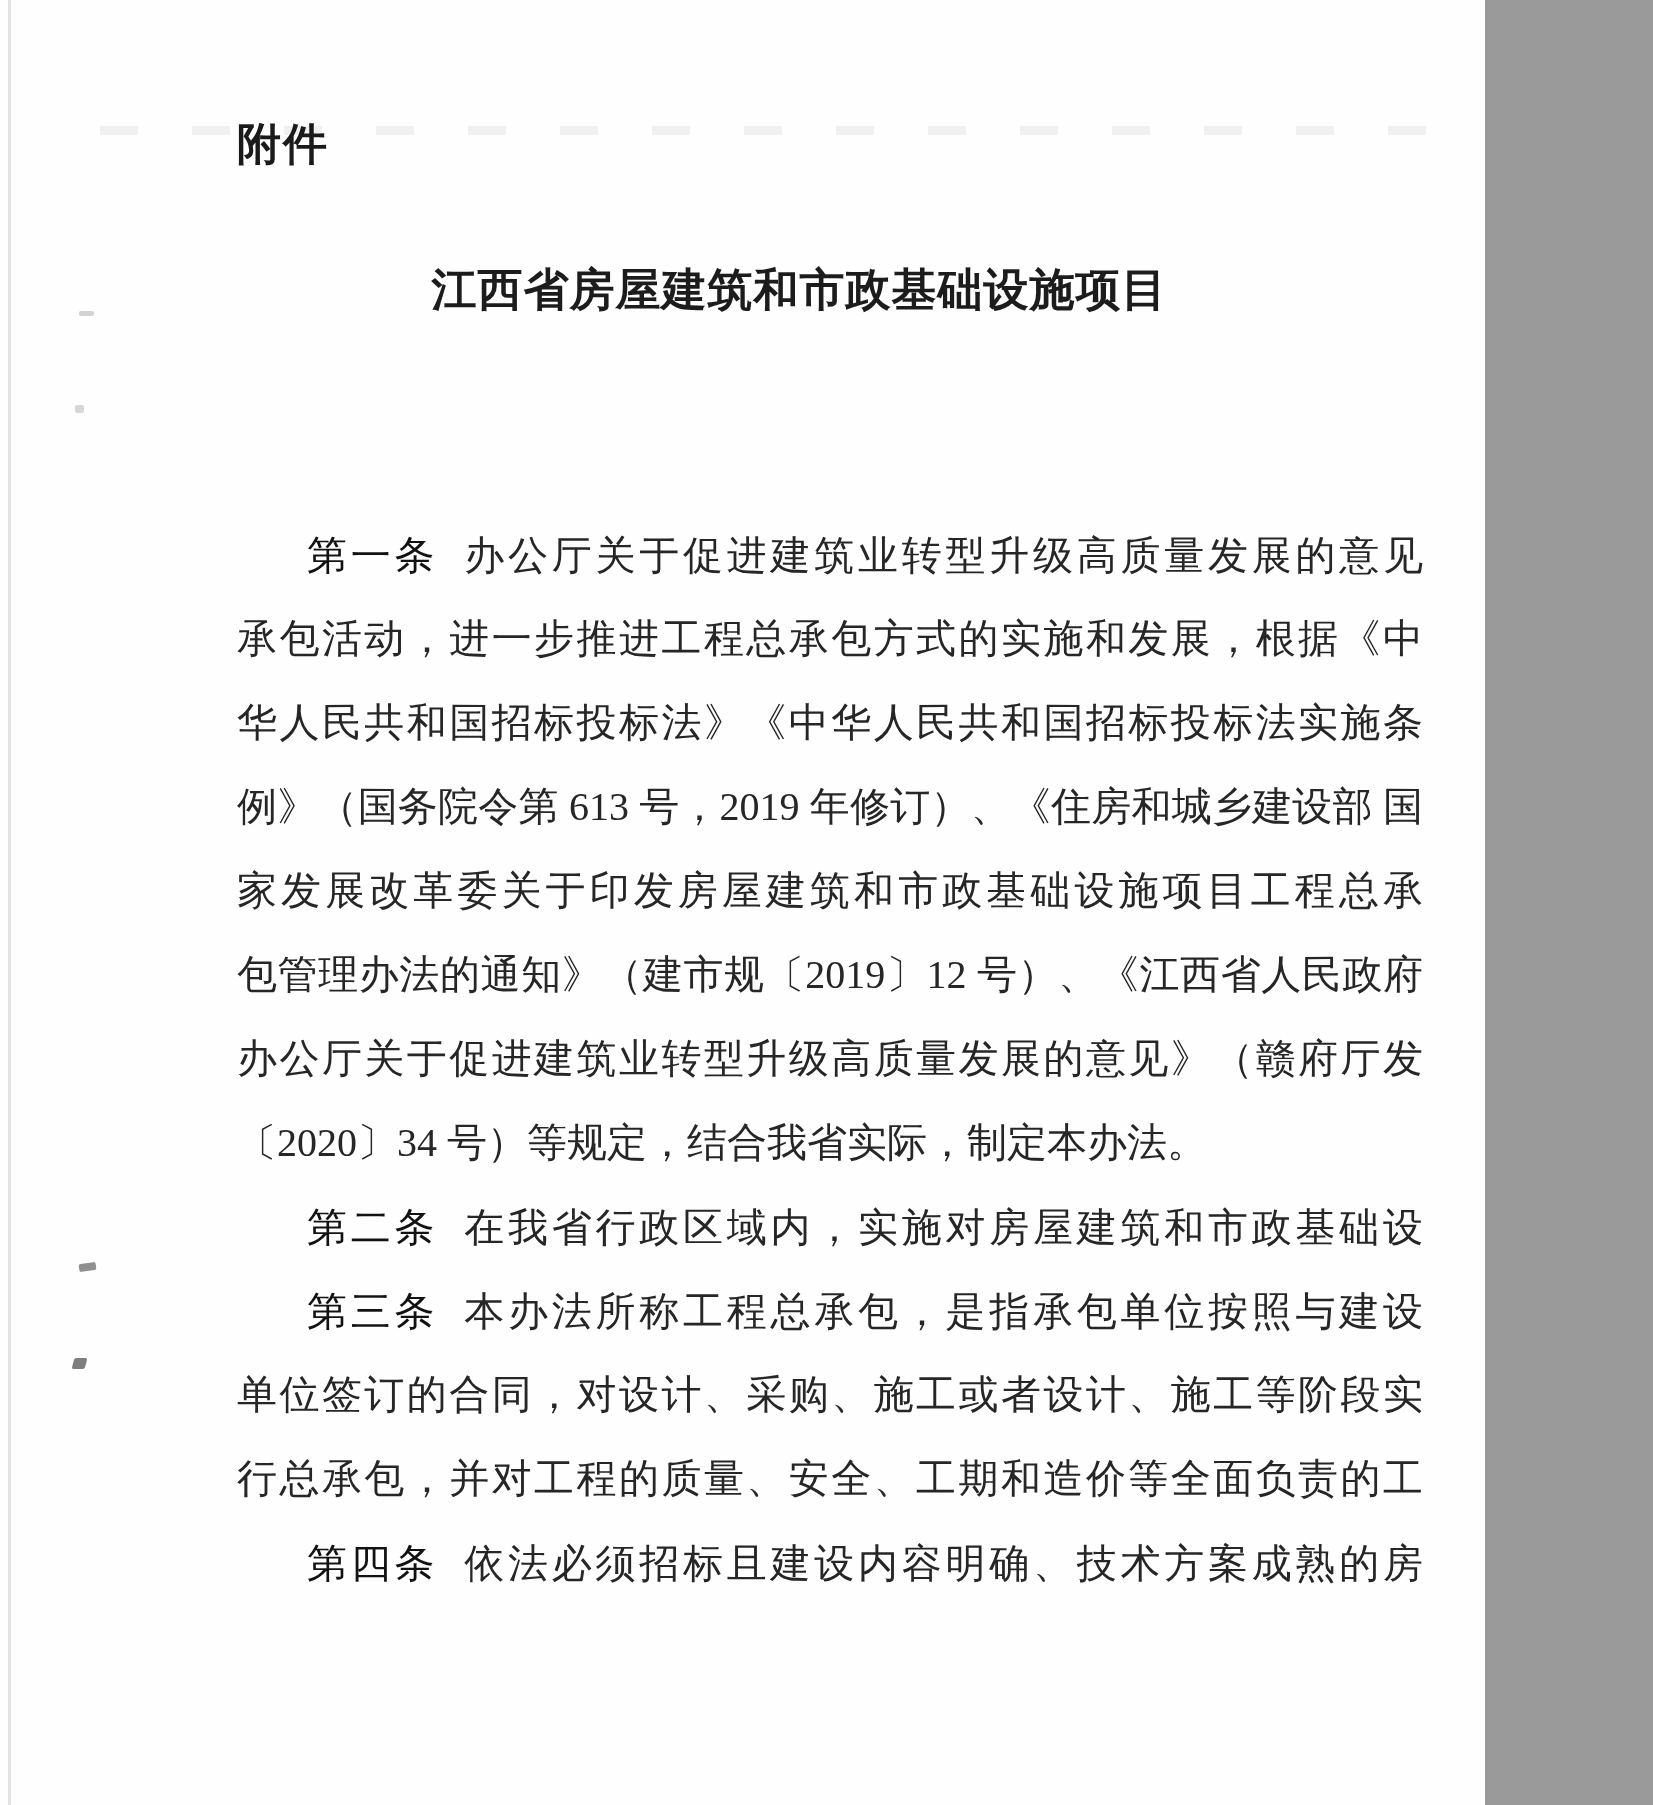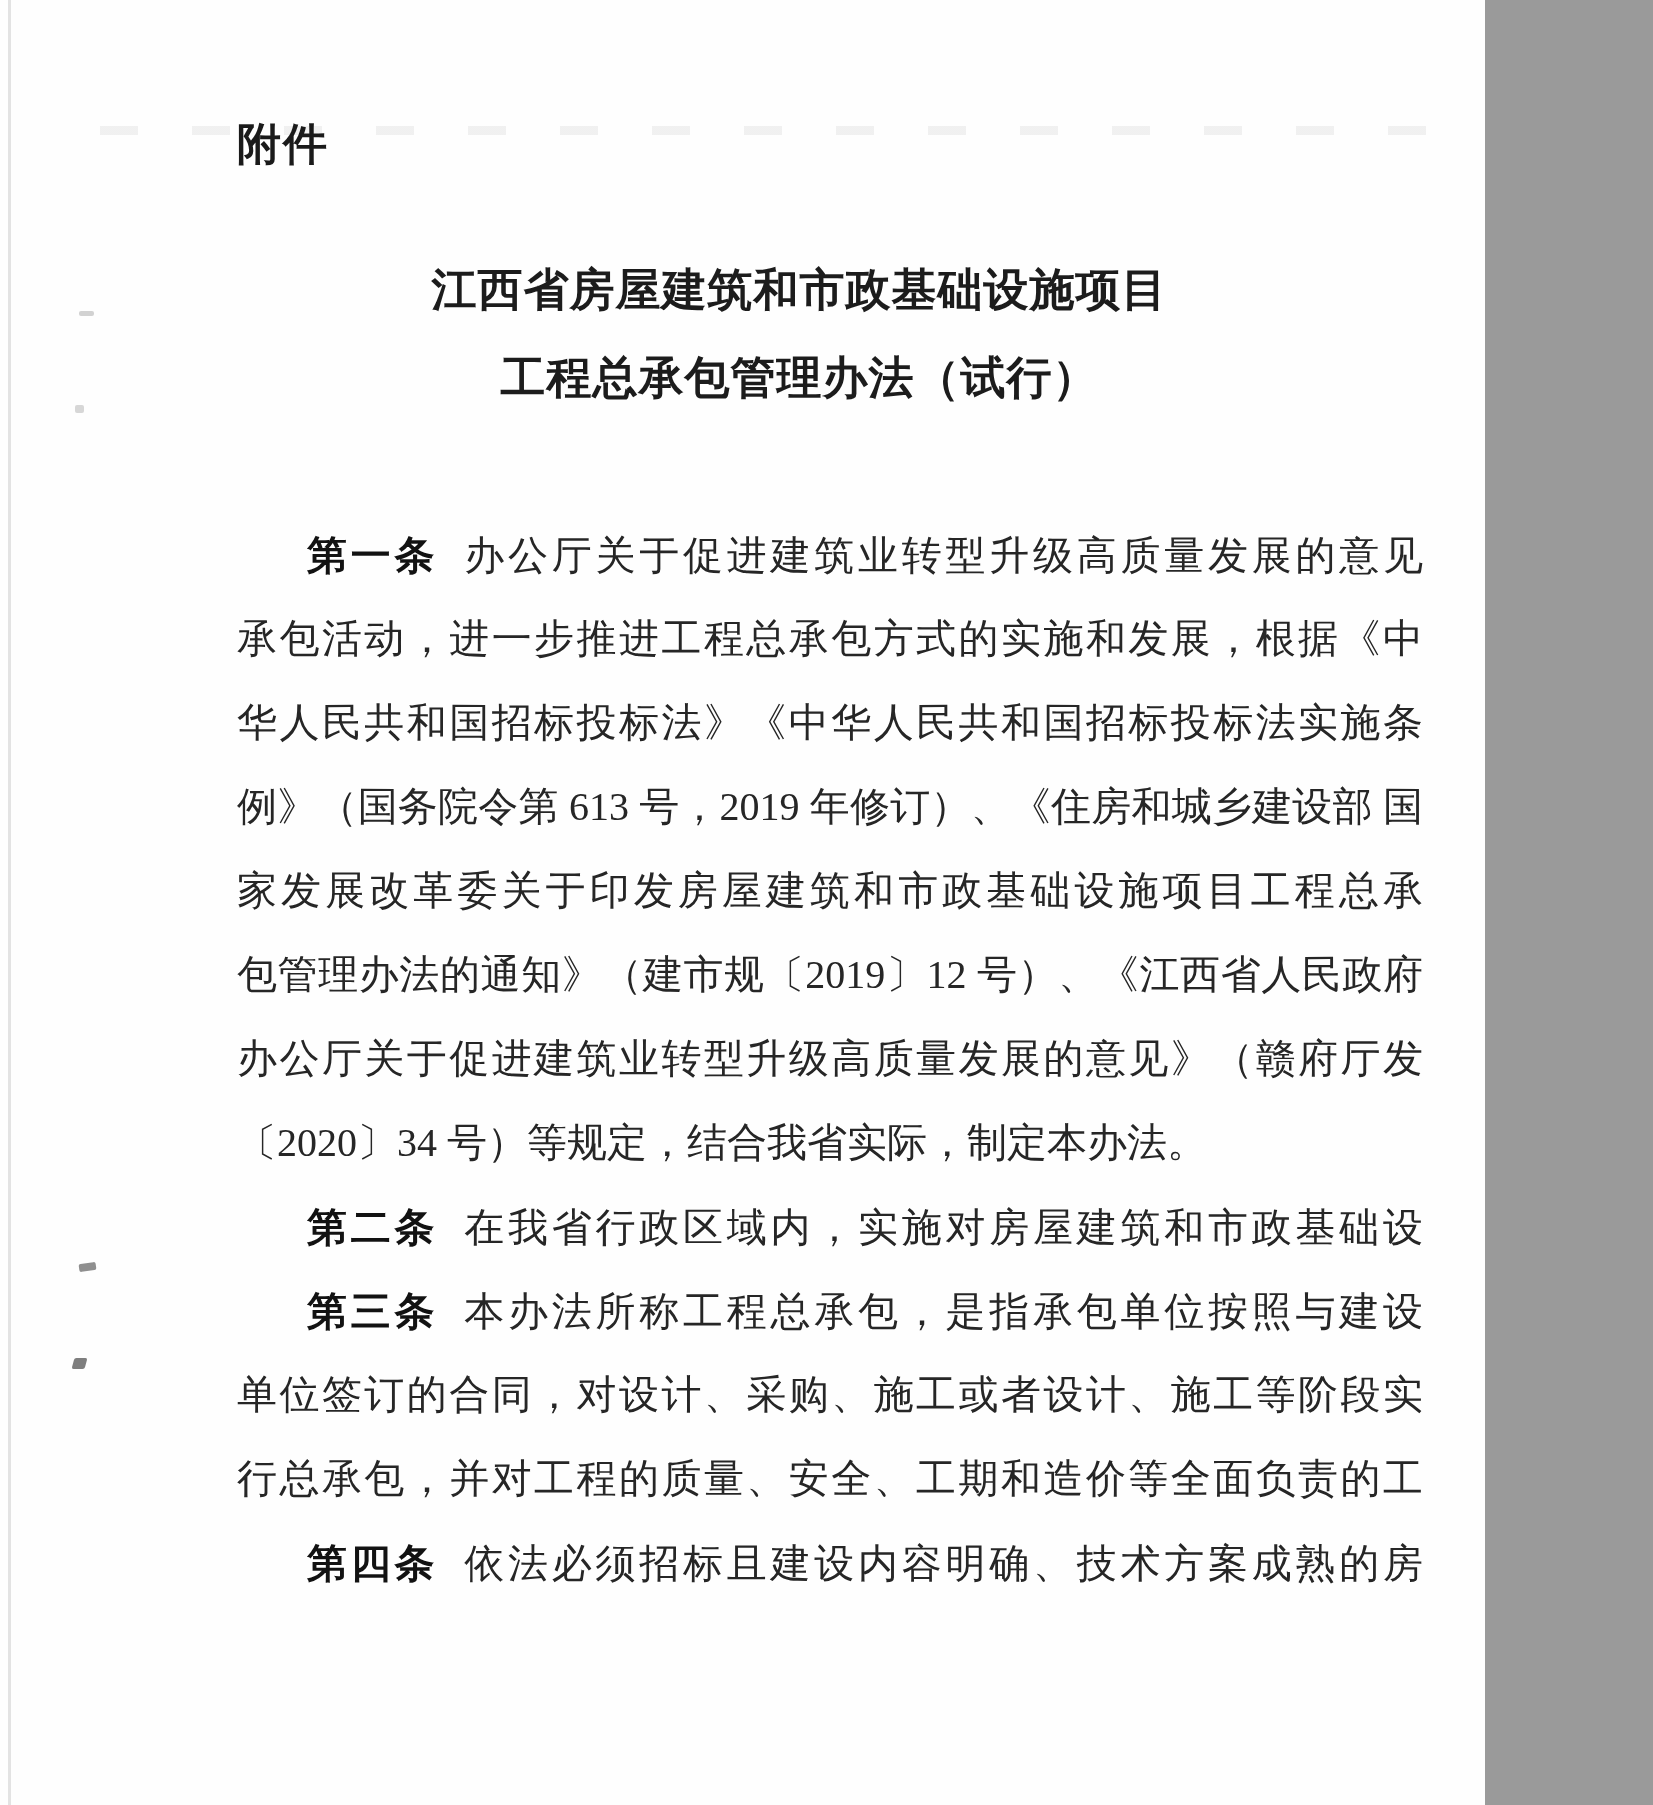--- a/index.html
+++ b/index.html
@@ -47,42 +47,41 @@
     height:84px; line-height:84px;
     font-size:40px;
     overflow:hidden;
     text-align:justify;
     text-justify:inter-ideograph;
   }
   .line.full { text-align-last:justify; }
   .line.indent { padding-left:70px; }
   .term {
     font-family:"Liberation Sans","DejaVu Sans",sans-serif;
-    font-weight:700; color:#121212;
+    font-weight:400; color:#121212;
     margin-right:26px;
   }
   .term:empty { display:none; margin:0; }
 </style>
 </head>
 <body>
 
 <div id="page">
 
   <div class="edge-line"></div>
   <div class="bleed-band"></div>
   <div class="speck speck-1"></div>
   <div class="speck speck-2"></div>
   <div class="speck speck-3"></div>
   <div class="speck speck-4"></div>
 
   <div id="attachment-label">附件</div>
 
   <div id="doc-title">
     <div>江西省房屋建筑和市政基础设施项目</div>
-    <div>工程总承包管理办法（试行）</div>
   </div>
 
   <div id="doc-body">
     <div class="line full indent"><span class="term">第一条</span><span>办公厅关于促进建筑业转型升级高质量发展的意见</span></div>
     <div class="line full"><span>承包活动，进一步推进工程总承包方式的实施和发展，根据《中</span></div>
     <div class="line full"><span>华人民共和国招标投标法》《中华人民共和国招标投标法实施条</span></div>
     <div class="line full"><span>例》（国务院令第 613 号，2019 年修订）、《住房和城乡建设部 国</span></div>
     <div class="line full"><span>家发展改革委关于印发房屋建筑和市政基础设施项目工程总承</span></div>
     <div class="line full"><span>包管理办法的通知》（建市规〔2019〕12 号）、《江西省人民政府</span></div>
     <div class="line full"><span>办公厅关于促进建筑业转型升级高质量发展的意见》（赣府厅发</span></div>

